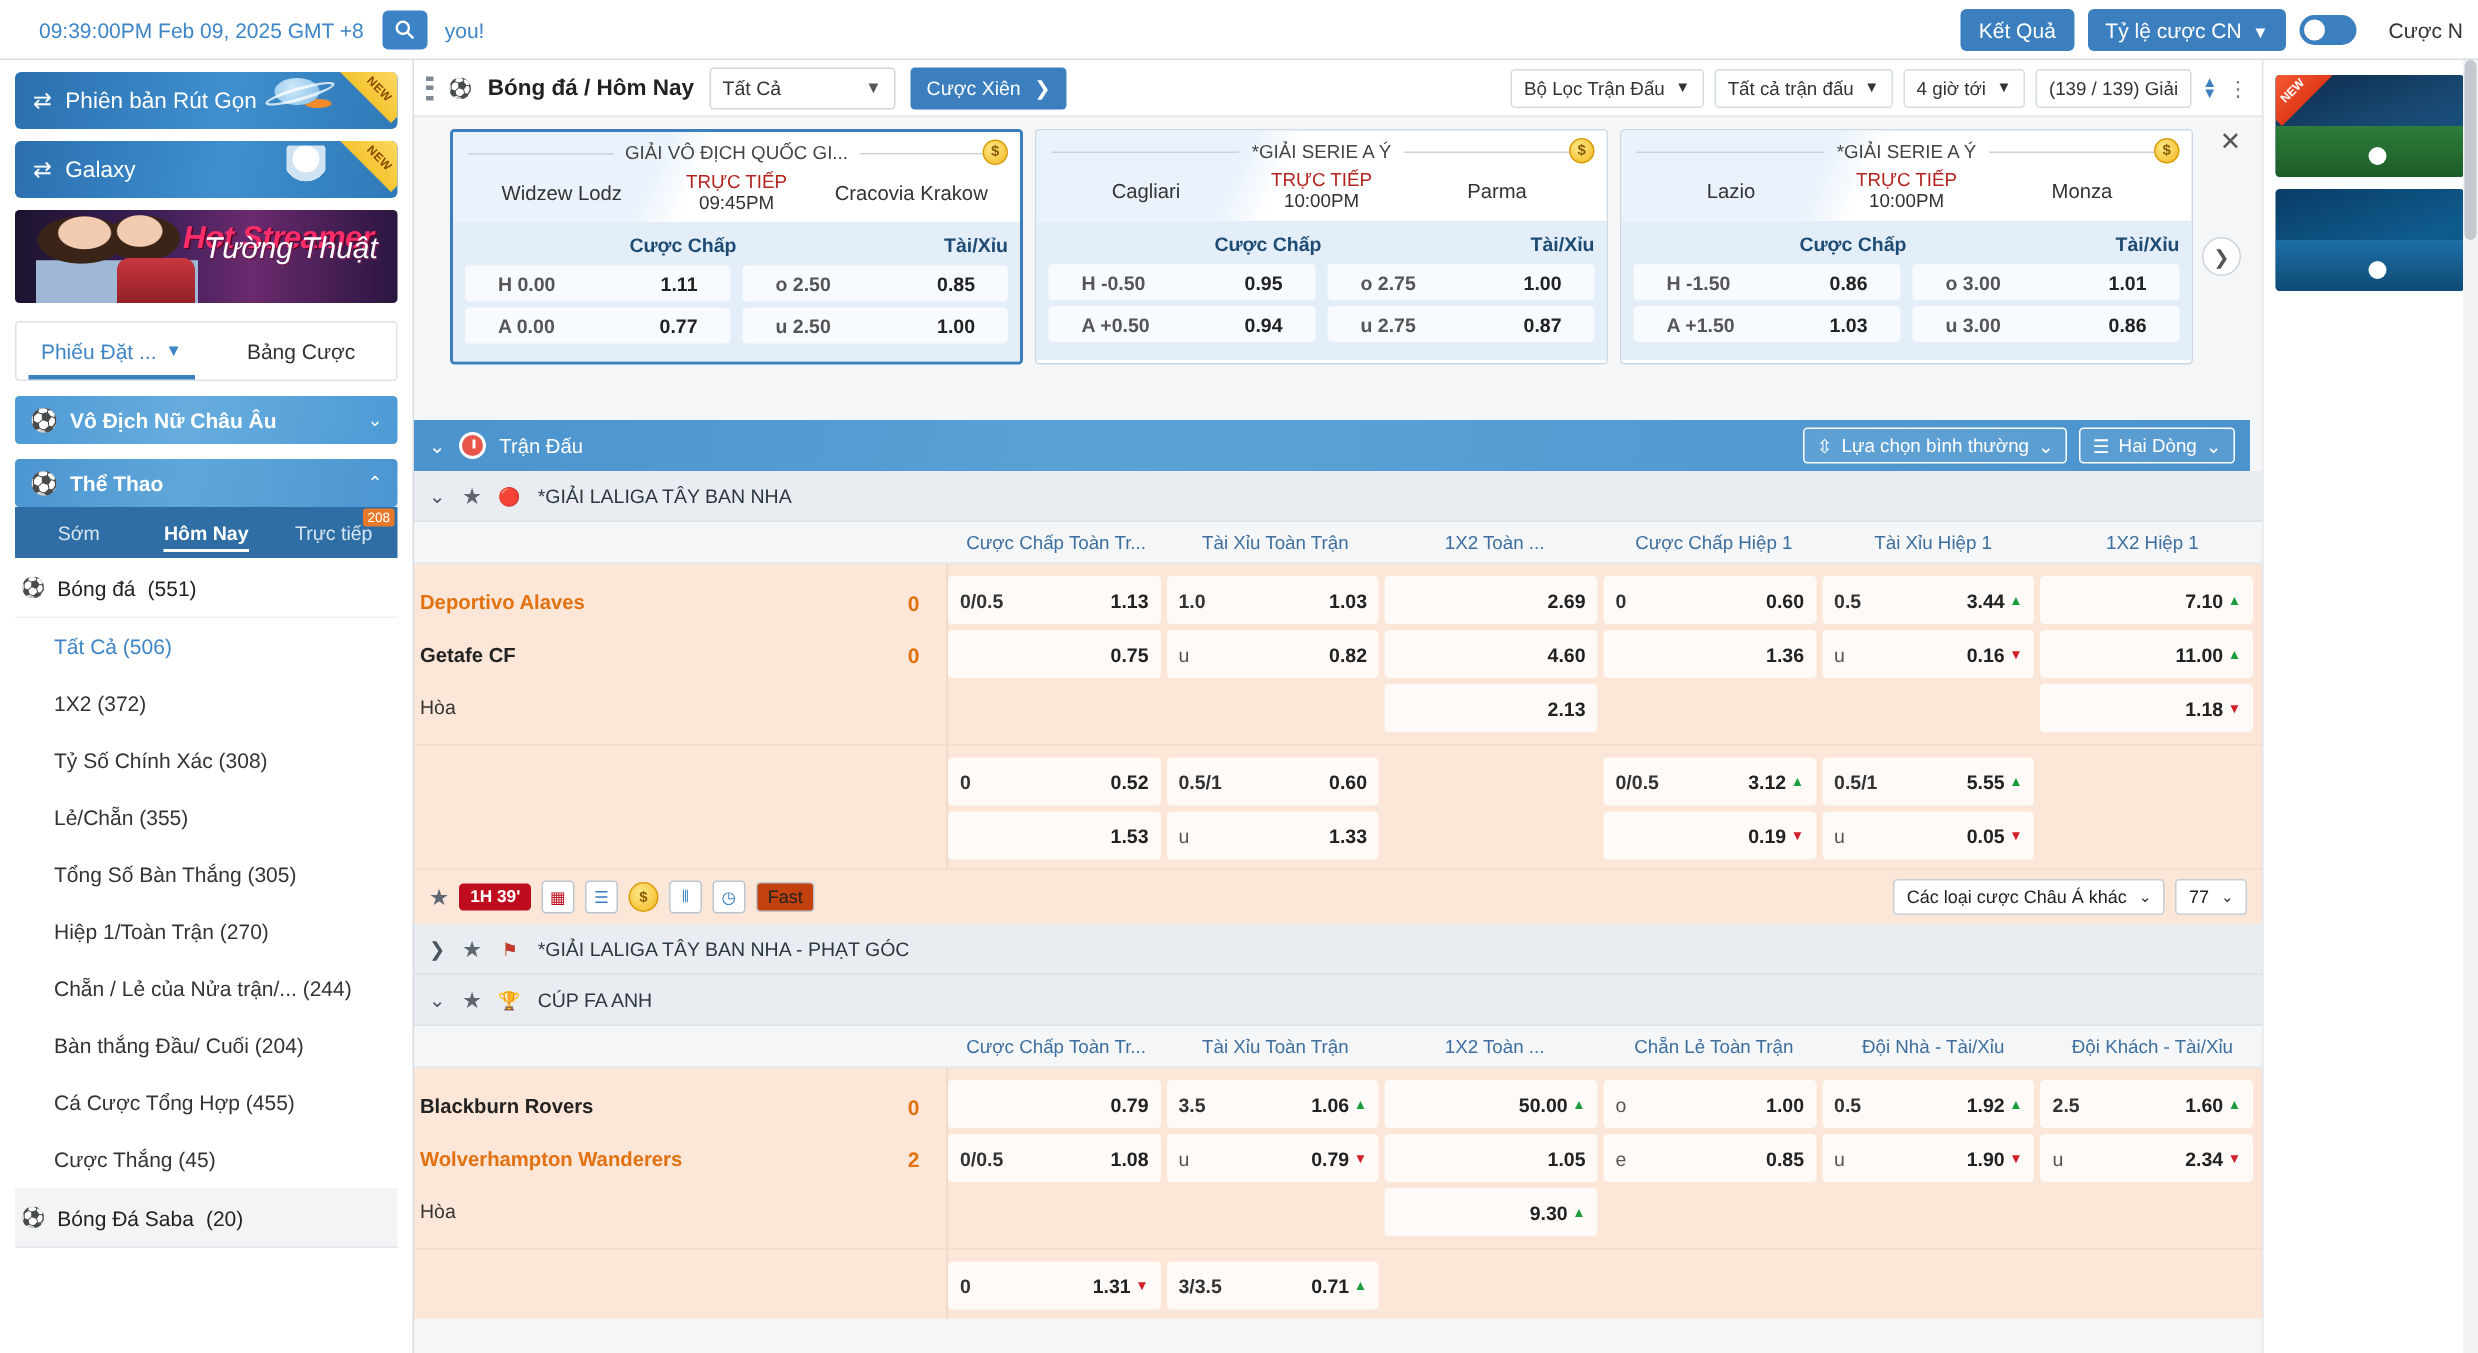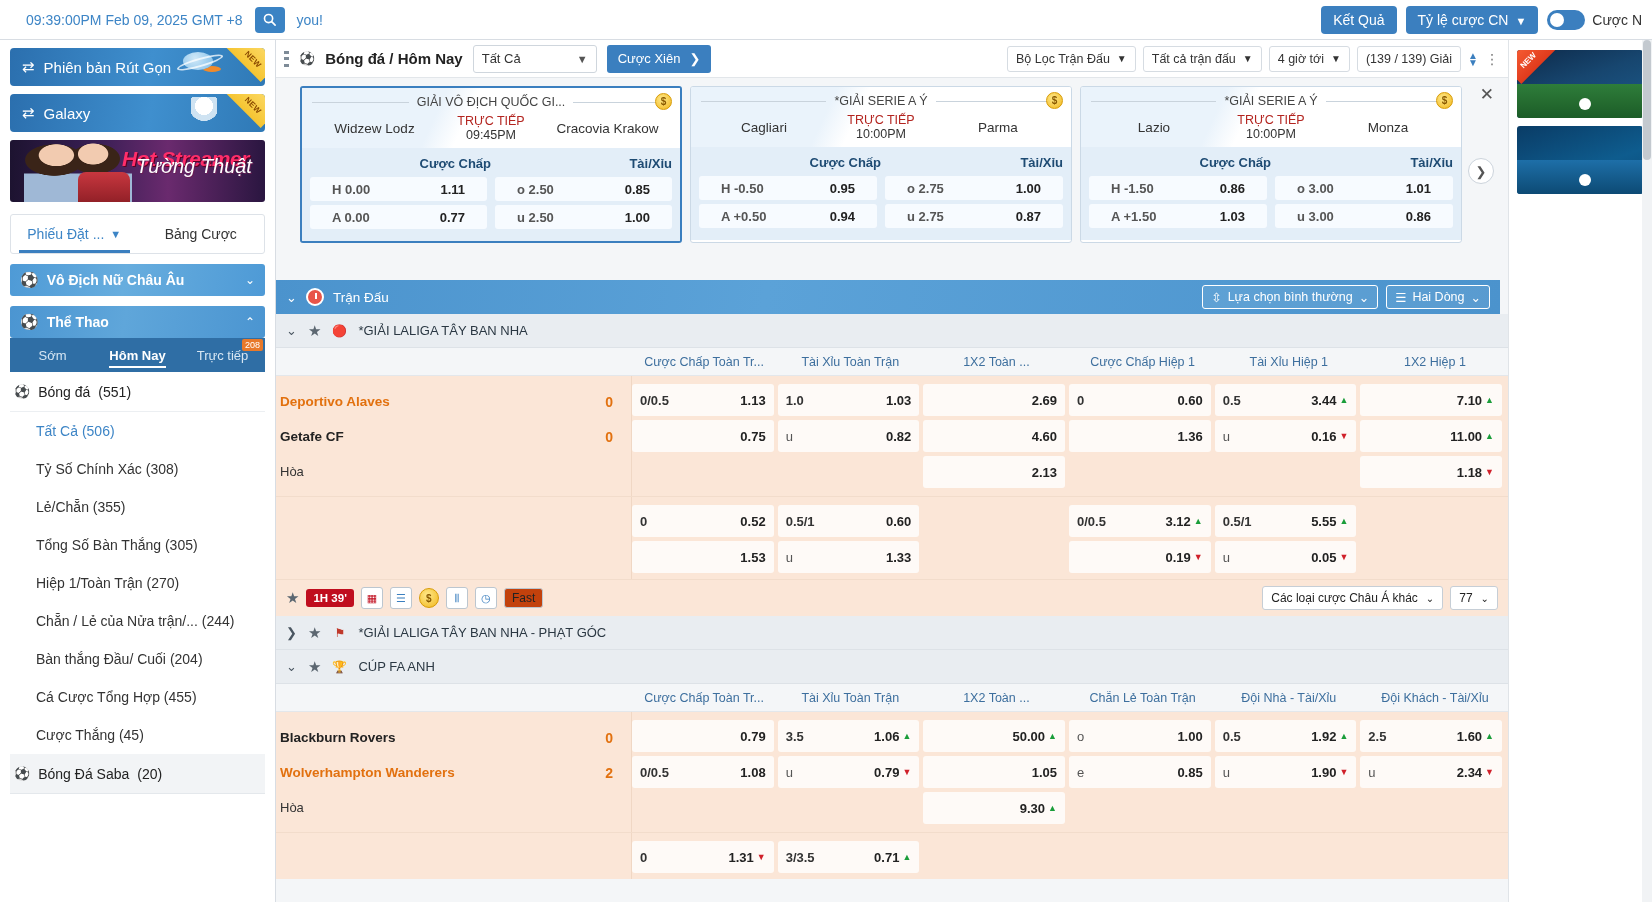--- a/index.html
+++ b/index.html
@@ -27,21 +27,21 @@
   .greeting { color: #3d85c6; font-size: 14px; }
   .topbar-right {
     margin-left: auto; display: flex; align-items: center; gap: 9px; padding-right: 10px;
   }
   .btn-blue {
     background: #3b7fbf; color: #fff; border: none; border-radius: 4px;
     padding: 6px 12px; font-size: 14px; cursor: pointer; white-space: nowrap;
     font-family: "Liberation Sans", sans-serif;
   }
   .btn-blue .caret { margin-left: 7px; font-size: 11px; }
-  .toggle-wrap { display: flex; align-items: center; gap: 7px; }
+  .toggle-wrap { display: flex; align-items: center; gap: 21px; }
   .toggle {
     width: 38px; height: 20px; border-radius: 10px; background: #3b7fbf;
     position: relative; cursor: pointer;
   }
   .toggle i { position: absolute; left: 3px; top: 3px; width: 14px; height: 14px;
     border-radius: 50%; background: #fff; }
   .toggle-label { font-size: 14px; color: #333; }
 
   
   .sidebar {
@@ -434,20 +434,23 @@
     </div>
 
     <div class="sport-row">
       <span>⚽</span>
       <span class="label">Bóng đá</span>
       <span class="label">(551)</span>
     </div>
 
     <div class="mkt-row active">
       <span>Tất Cả</span>&nbsp;<span>(506)</span>
+    </div>
+    <div class="mkt-row">
+      <span>1X2</span>&nbsp;<span>(372)</span>
     </div>
     <div class="mkt-row">
       <span>Tỷ Số Chính Xác</span>&nbsp;<span>(308)</span>
     </div>
     <div class="mkt-row">
       <span>Lẻ/Chẵn</span>&nbsp;<span>(355)</span>
     </div>
     <div class="mkt-row">
       <span>Tổng Số Bàn Thắng</span>&nbsp;<span>(305)</span>
     </div>

